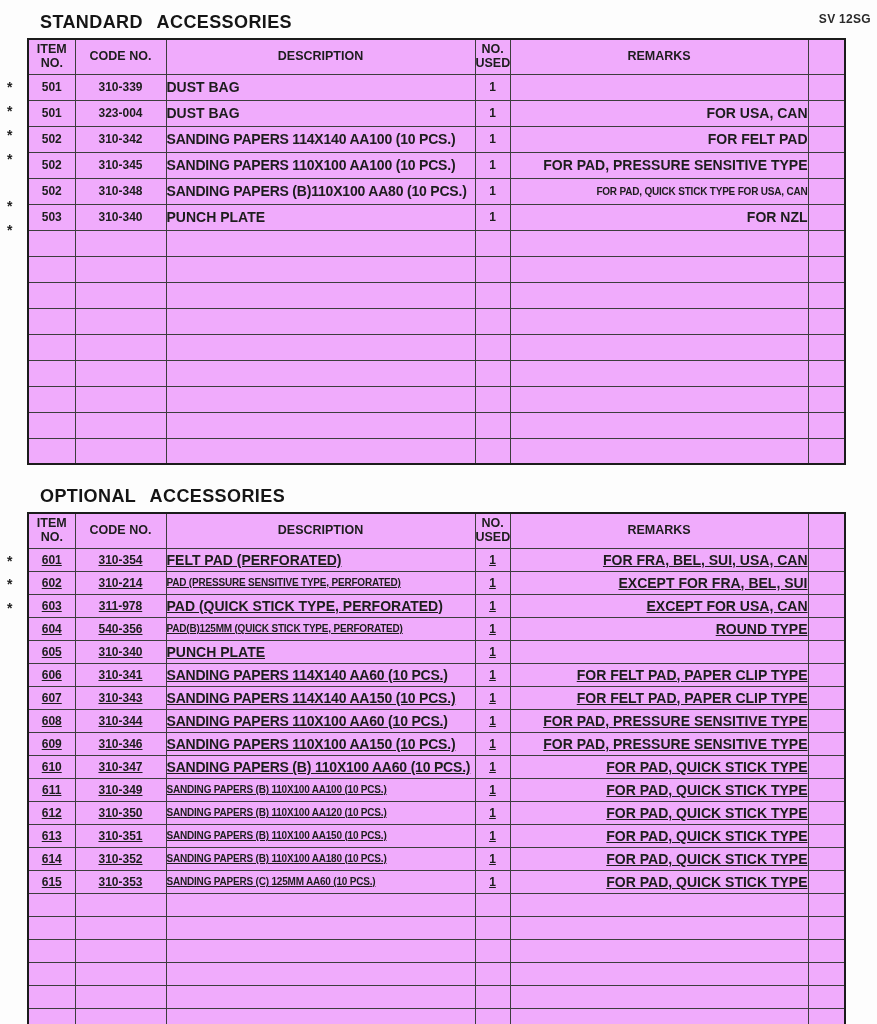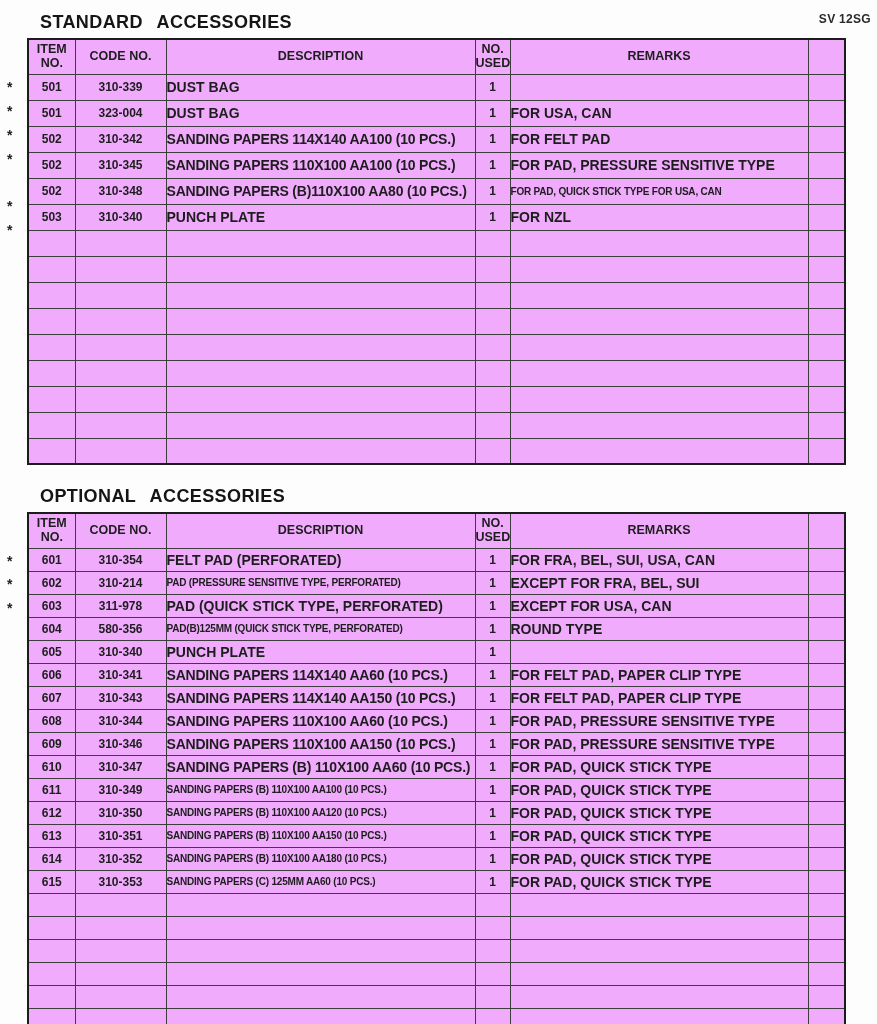--- a/index.html
+++ b/index.html
@@ -50,25 +50,25 @@
     padding:0;margin:0;overflow:hidden;white-space:nowrap;
     font-weight:bold;color:#1d1d1d;
   }
   .acc-table thead tr{height:35px;}
   .acc-table th{
     font-size:12.5px;text-align:center;vertical-align:middle;line-height:1.1;
   }
   .acc-table th .two-line span{display:block;}
   .th-used{font-size:10.5px;line-height:1.15;}
   .sec-standard tbody tr{height:26px;}
-  .sec-optional tbody tr{height:23px;}
+  .sec-optional tbody tr{height:23px;text-decoration:underline;}
   .acc-table td{font-size:12px;vertical-align:middle;}
   .c-item,.c-code,.c-used{text-align:center;}
   .c-desc{text-align:left;padding-left:6px;}
-  .c-rem{text-align:left;padding-left:5px;}
+  .c-rem{text-align:right;padding-left:5px;}
   td.fn{font-size:14px;}
   td.fm{font-size:14px;letter-spacing:-.2px;margin-top:48px;}
   td.fs{font-size:10px;letter-spacing:-.2px;}
   .watermark{
     position:absolute;left:2px;top:974px;
     font-size:28px;font-weight:bold;letter-spacing:-1px;
     color:#eaf6fd;
     -webkit-text-stroke:1.4px #9fcfeb;
     text-shadow:0 0 2px #bde2f6,1px 1px 1px #a9d5ef,-1px -1px 1px #a9d5ef;
     opacity:.95;
@@ -315,21 +315,21 @@
             <tr>
     <td class="c-item">603</td>
     <td class="c-code">311-978</td>
     <td class="c-desc fn">PAD (QUICK STICK TYPE, PERFORATED)</td>
     <td class="c-used">1</td>
     <td class="c-rem fn">EXCEPT FOR USA, CAN</td>
     <td class="c-last"></td>
   </tr>
             <tr>
     <td class="c-item">604</td>
-    <td class="c-code">580-356</td>
+    <td class="c-code">540-356</td>
     <td class="c-desc fs">PAD(B)125MM (QUICK STICK TYPE, PERFORATED)</td>
     <td class="c-used">1</td>
     <td class="c-rem fn">ROUND TYPE</td>
     <td class="c-last"></td>
   </tr>
             <tr>
     <td class="c-item">605</td>
     <td class="c-code">310-340</td>
     <td class="c-desc fn">PUNCH PLATE</td>
     <td class="c-used">1</td>

